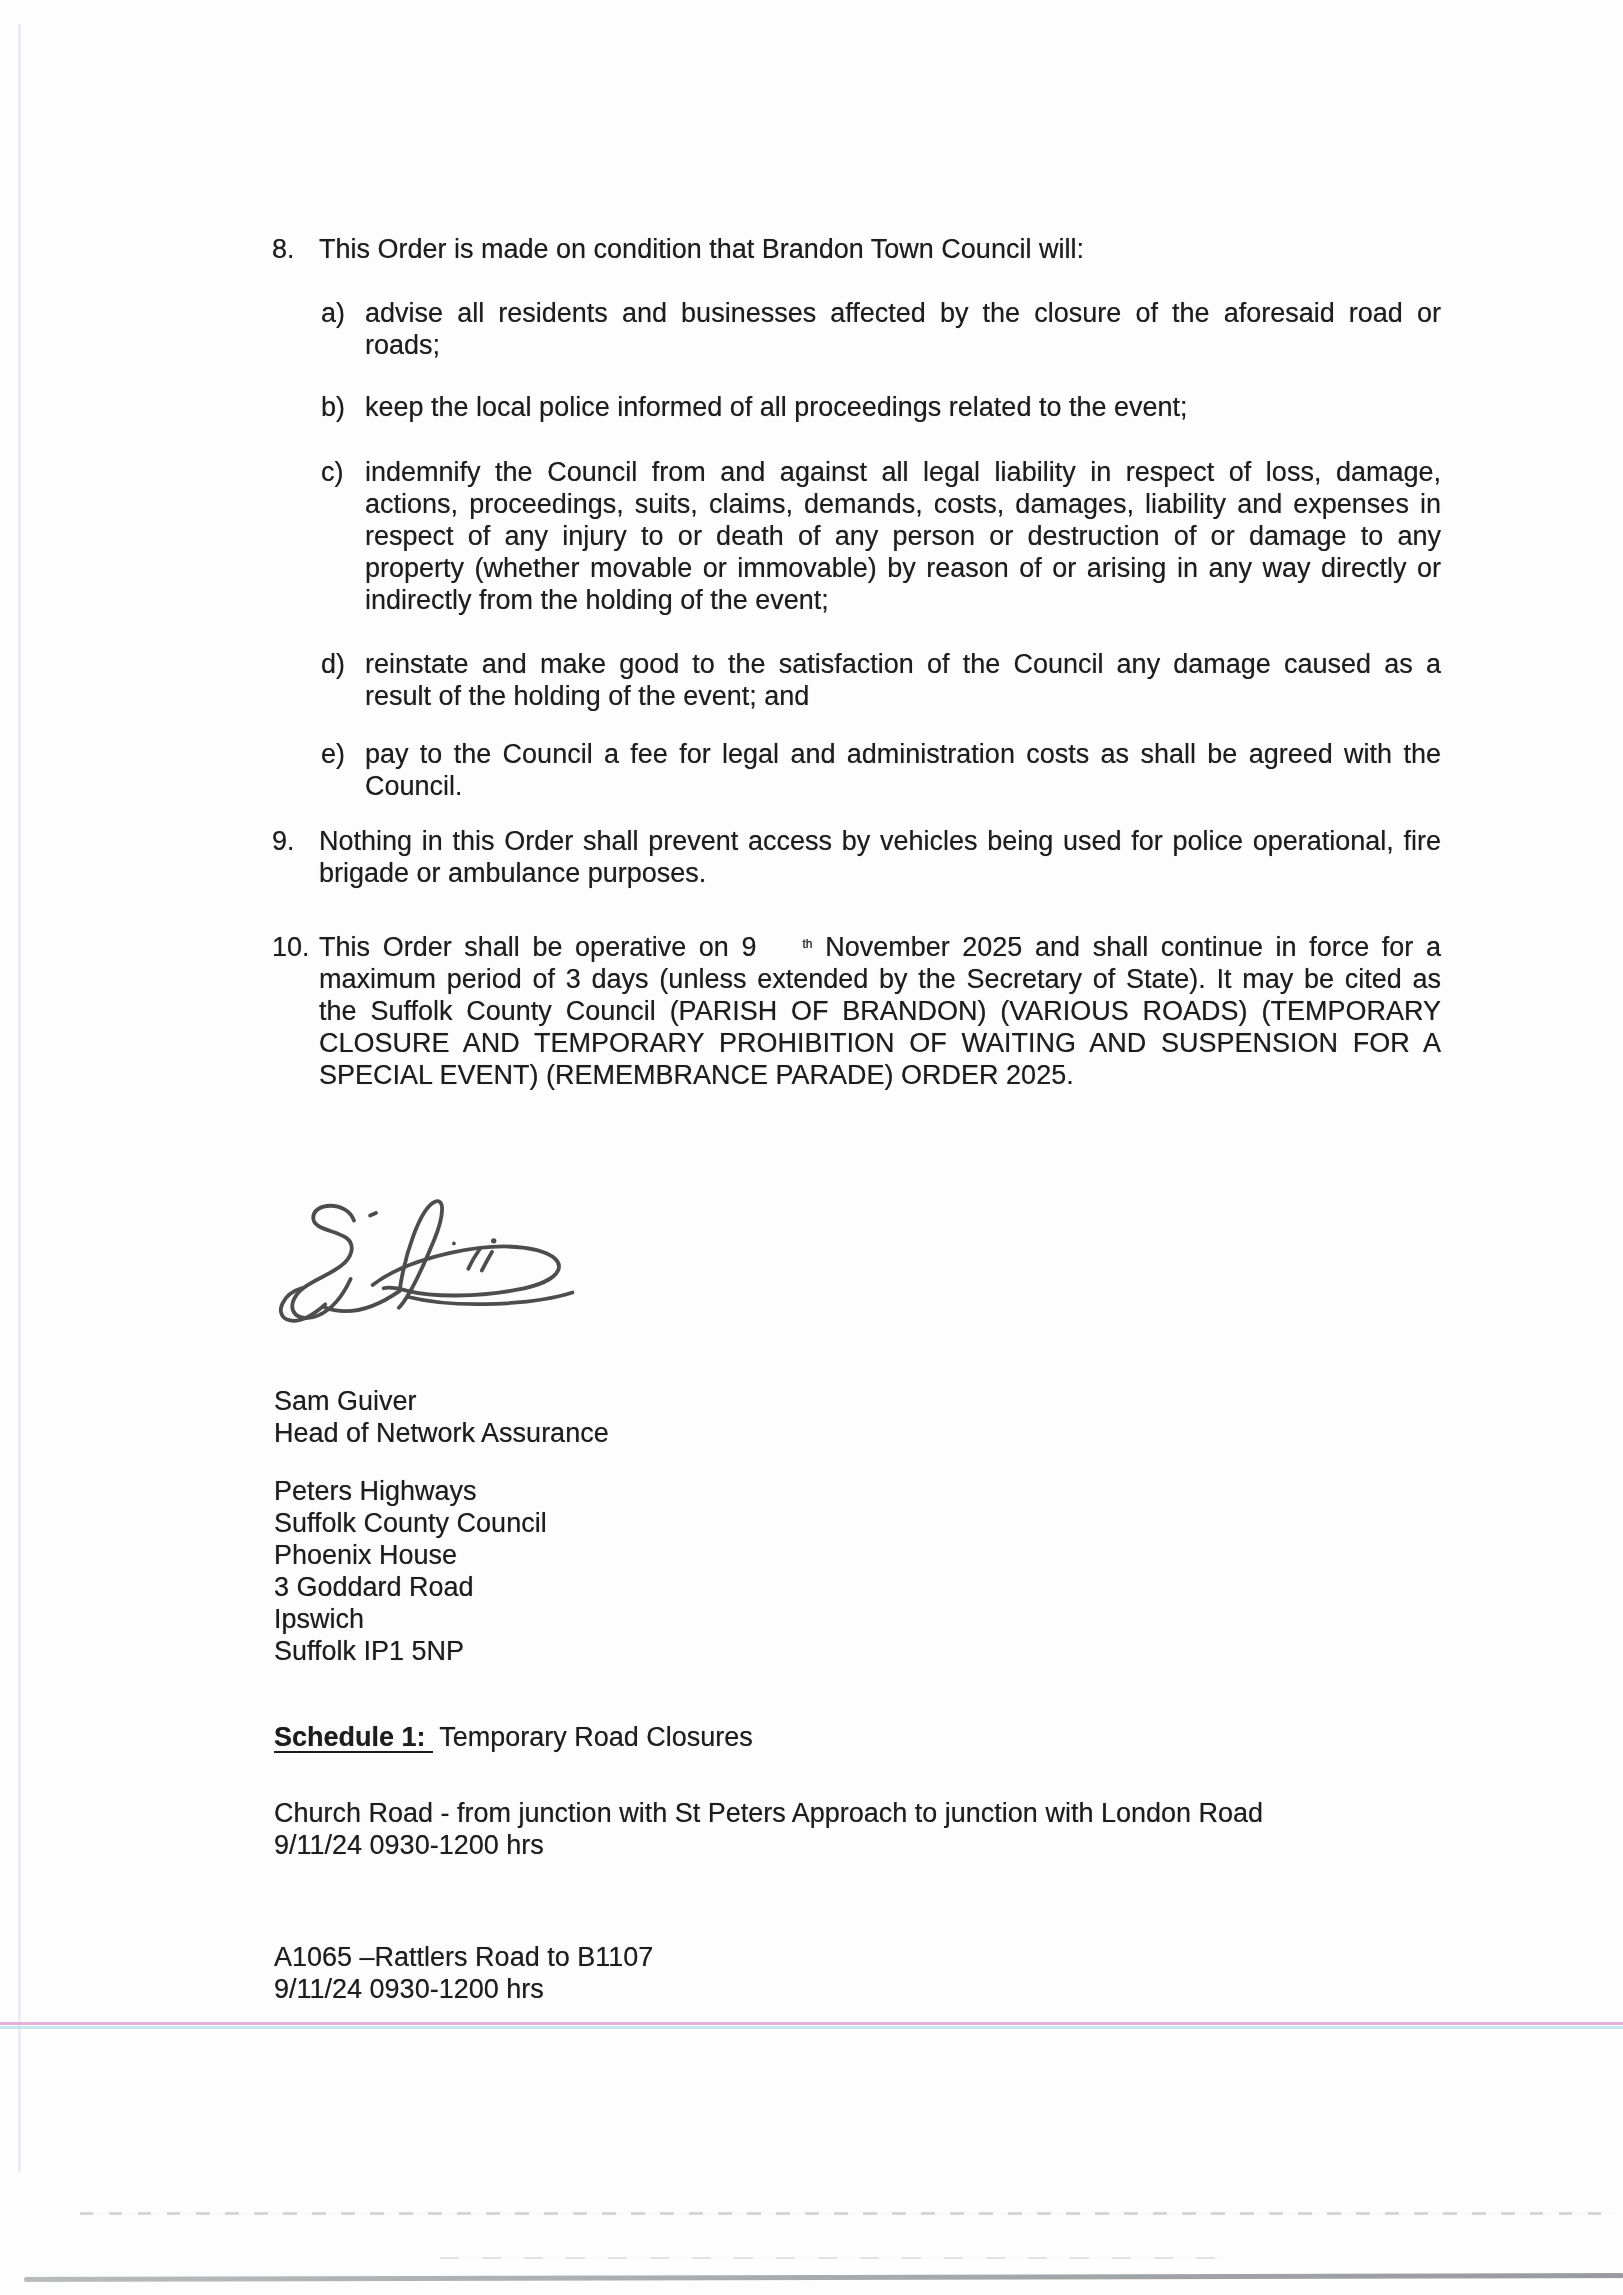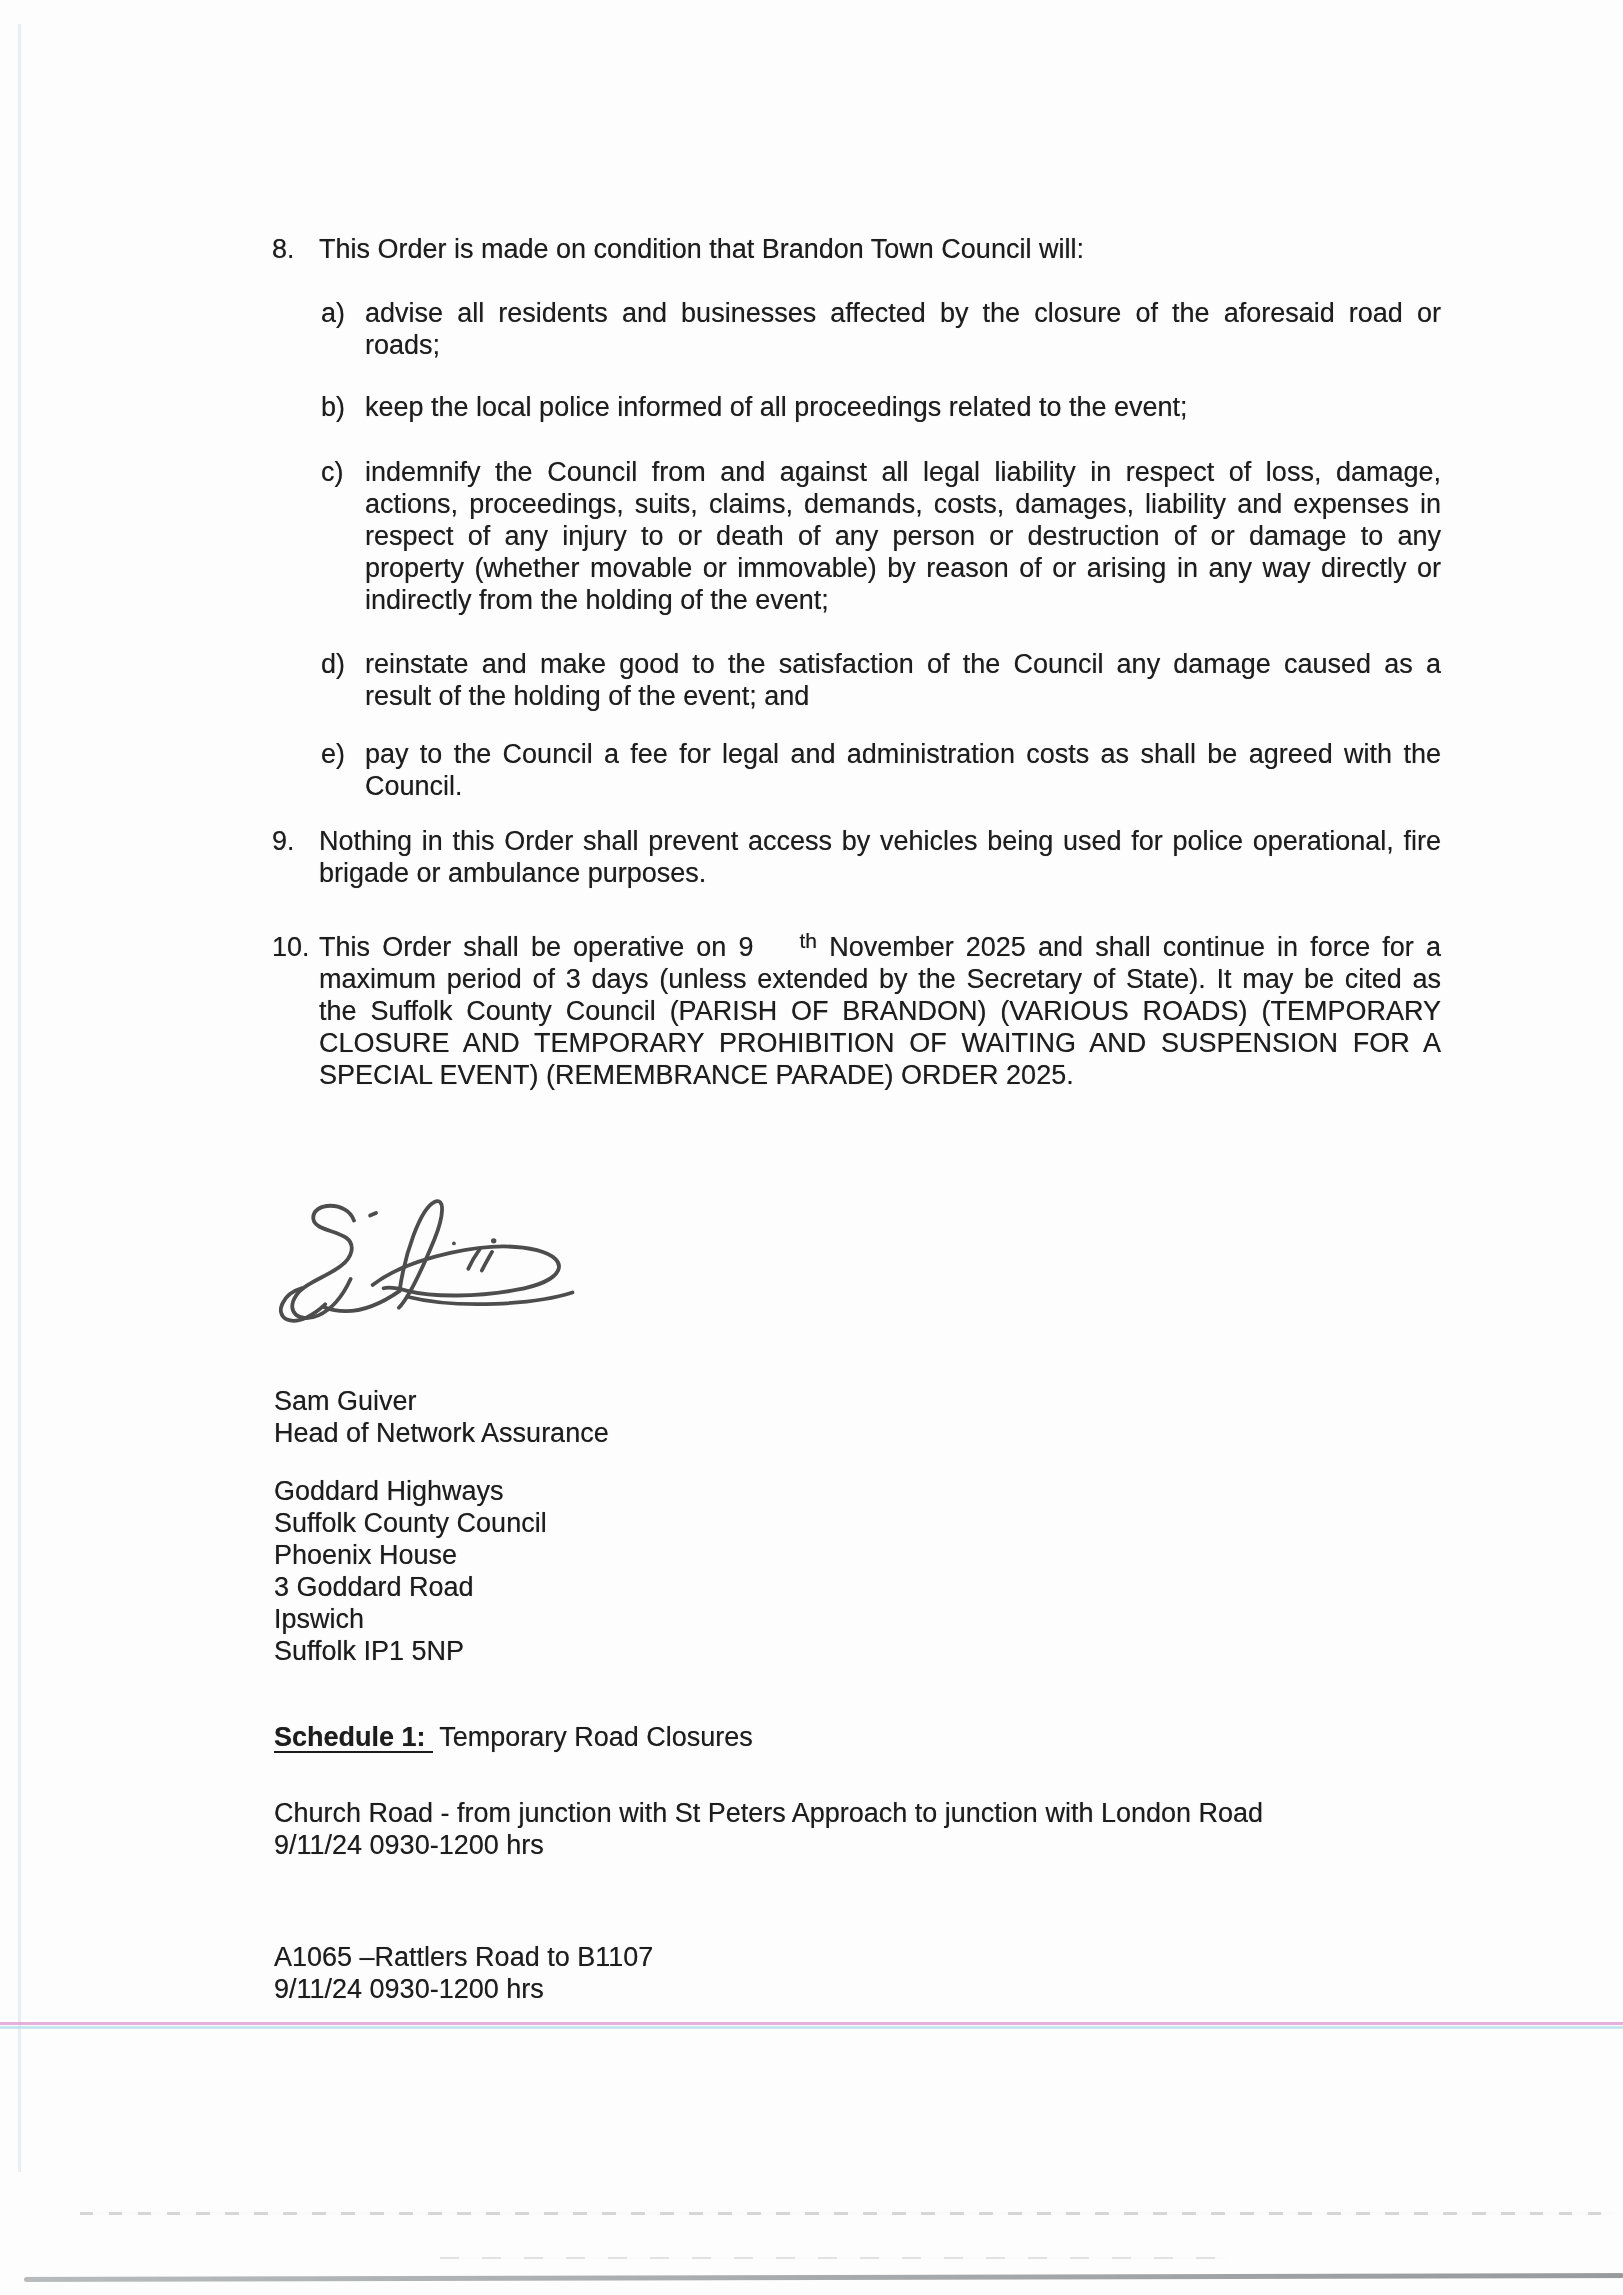--- a/index.html
+++ b/index.html
@@ -14,21 +14,21 @@
   }
   .doc-text{ text-shadow:0 0 0.7px rgba(25,25,25,0.6); }
   .clause{ position:absolute; box-sizing:border-box; }
   .clause .marker{ position:absolute; left:0; top:0; height:32px; line-height:32px; }
   .num{ left:272px; width:1169px; padding-left:47px; }
   .let{ left:321px; width:1120px; padding-left:44px; }
   .ln{ height:32px; line-height:32px; text-align:justify; text-align-last:justify; }
   .ln.last{ text-align-last:left; }
   .left .ln{ text-align-last:left; }
   .single{ position:absolute; height:32px; line-height:32px; white-space:nowrap; }
-  .sup{ font-size:21px; vertical-align:7.6px; line-height:0;padding-left:46px; }
+  .sup{ font-size:12px; vertical-align:7.6px; line-height:0;padding-left:46px; }
   .bold{ font-weight:normal; }
   .sched-underline{
     font-weight:bold;
     border-bottom:2.5px solid #1c1c1c;
     padding-bottom:0;
     padding-right:7.6px;
     margin-right:6px;
     display:inline-block;
     height:30px;
   }
@@ -143,21 +143,21 @@
         <circle cx="263" cy="60" r="3.2"></circle>
         <circle cx="216" cy="63" r="2.2"></circle>
       </g>
     </svg>
   </div>
 
   <div class="single bold doc-text" style="top:1385px;left:274px">Sam Guiver</div>
   <div class="single doc-text" style="top:1417px;left:274px">Head of Network Assurance</div>
 
   <div class="clause left doc-text" style="top:1475px;left:274px;width:1015px">
-      <div class="ln">Goddard Highways</div>
+      <div class="ln">Peters Highways</div>
       <div class="ln">Suffolk County Council</div>
       <div class="ln">Phoenix House</div>
       <div class="ln">3 Goddard Road</div>
       <div class="ln">Ipswich</div>
       <div class="ln last">Suffolk IP1 5NP</div>
     </div>
 
   <div class="single doc-text" style="top:1721px;left:274px">
     <span class="sched-underline">Schedule 1:</span><span>Temporary Road Closures</span>
   </div>

